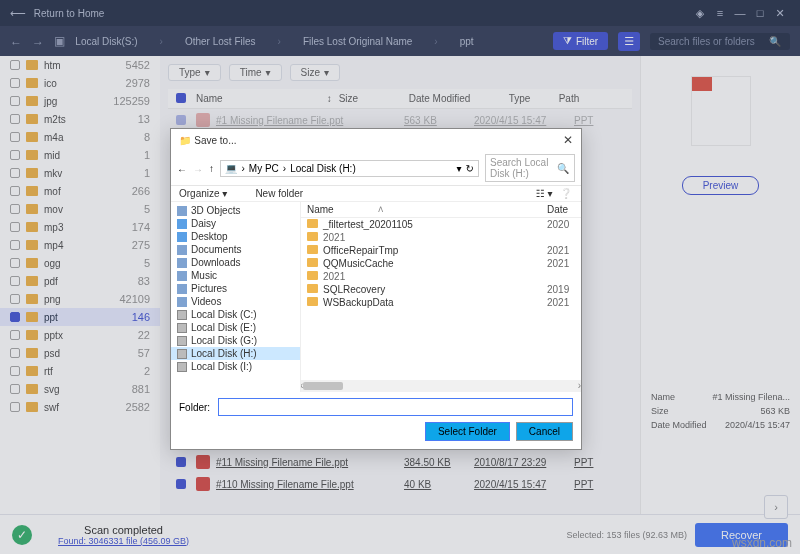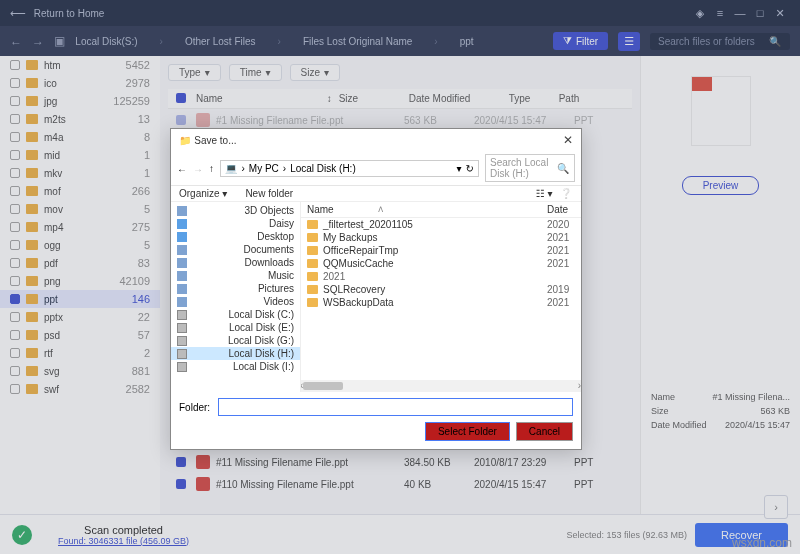--- a/index.html
+++ b/index.html
@@ -31,21 +31,21 @@
 .side-item .label { flex: 1; }
 .side-item .count { color: #999; font-size: 11px; }
 .side-item.sel .count { color: #4a5bd6; }
 
 .content { flex: 1; background: #f9fafc; display: flex; }
 .file-area { flex: 1; padding: 8px; }
 .filter-row { display: flex; gap: 8px; margin-bottom: 8px; }
 .filter-chip { background: #fff; border: 1px solid #e0e3ea; border-radius: 3px; padding: 2px 10px; font-size: 10px; color: #666; display: flex; align-items: center; gap: 4px; }
 .col-headers { display: flex; background: #fff; padding: 4px 8px; font-size: 10px; color: #666; border-bottom: 1px solid #eee; }
 .col-headers .cb { width: 10px; height: 10px; background: #4a5bd6; border-radius: 2px; margin-right: 10px; flex-shrink: 0; }
-.file-row { display: flex; align-items: center; padding: 4px 8px; font-size: 10px; color: #555; }
+.file-row { display: flex; align-items: center; padding: 4px 8px; font-size: 10px; color: #555; text-decoration: underline; }
 .file-row .cb { width: 10px; height: 10px; background: #4a5bd6; border-radius: 2px; margin-right: 10px; flex-shrink: 0; }
 .file-row .icon { width: 14px; height: 14px; background: #d9534f; border-radius: 2px; margin-right: 6px; flex-shrink: 0; }
 .col-name { flex: 2; }
 .col-size { width: 70px; }
 .col-date { width: 100px; }
 .col-type { width: 50px; }
 .col-path { flex: 1; }
 
 .preview-pane { width: 160px; background: #fff; border-left: 1px solid #eee; padding: 10px; text-align: center; position: relative; }
 .preview-icon { width: 60px; height: 70px; margin: 10px auto 0; background: #fff; border: 1px solid #eee; position: relative; }
@@ -68,41 +68,41 @@
 .watermark { position: absolute; bottom: 4px; right: 8px; font-size: 12px; color: #aaa; margin-left: 21px; }
 
 
 .dlg-overlay { position: absolute; top: 0; left: 0; right: 0; bottom: 0; background: rgba(40,50,70,0.15); }
 .dialog { position: absolute; top: 128px; left: 170px; width: 412px; background: #fff; border: 1px solid #888; box-shadow: 0 4px 20px rgba(0,0,0,.2); }
 .dialog .dlg-title { display: flex; align-items: center; padding: 4px 8px; font-size: 10px; color: #333; }
 .dialog .dlg-title .close { margin-left: auto; cursor: pointer; color: #444; font-size: 12px; }
 .dialog .dlg-nav { display: flex; align-items: center; padding: 3px 6px; gap: 6px; font-size: 10px; border-bottom: 1px solid #e5e5e5; }
 .dialog .dlg-nav .path-box { flex: 1; border: 1px solid #ccc; padding: 2px 4px; display: flex; gap: 4px; align-items: center; }
 .dialog .dlg-nav .search { border: 1px solid #ccc; padding: 2px 4px; width: 90px; color: #999; display: flex; align-items: center; justify-content: space-between; }
-.dialog .dlg-opts { display: flex; align-items: center; padding: 2px 8px; gap: 18px; font-size: 10px; color: #333; border-bottom: 1px solid #eee; }
+.dialog .dlg-opts { display: flex; align-items: center; padding: 2px 8px; gap: 28px; font-size: 10px; color: #333; border-bottom: 1px solid #eee; }
 .dialog .dlg-opts .view-ic { margin-left: auto; display: flex; gap: 8px; align-items: center; }
 .dialog .dlg-body { display: flex; height: 190px; }
 .dialog .tree { width: 130px; border-right: 1px solid #eee; overflow: hidden; font-size: 10px; color: #333; padding: 2px 0; position: relative; }
-.dialog .tree-item { display: flex; align-items: center; padding: 1px 6px; gap: 4px; justify-content: space-between; }
+.dialog .tree-item { display: flex; align-items: center; padding: 1px 6px; gap: 4px; }
 .dialog .tree-item.sel { background: #cce8ff; }
 .dialog .tree-item .ic { width: 10px; height: 10px; flex-shrink: 0; }
 .dialog .listing { flex: 1; overflow: hidden; position: relative; }
 .dialog .list-hdr { display: flex; font-size: 10px; color: #333; background: #fff; border-bottom: 1px solid #eee; padding: 2px 6px; }
 .dialog .list-hdr .c1 { flex: 2; display: flex; align-items: center; gap: 4px; }
 .dialog .list-hdr .c2 { width: 28px; }
-.dialog .list-row { display: flex; font-size: 10px; padding: 1px 6px; align-items: center; }
+.dialog .list-row { display: flex; font-size: 10px; padding: 1px 6px; align-items: flex-start; }
 .dialog .list-row .fic { width: 11px; height: 9px; background: #f0b74f; margin-right: 5px; border-radius: 1px; }
 .dialog .list-row .fn { flex: 2; color: #333; }
 .dialog .list-row .fd { width: 28px; color: #666; }
 .dialog .hscroll { position: absolute; bottom: 0; left: 0; right: 0; height: 12px; background: #f1f1f1; }
 .dialog .hscroll .thumb { position: absolute; left: 2px; top: 2px; height: 8px; width: 40px; background: #c1c1c1; border-radius: 2px; }
 .dialog .dlg-folder { display: flex; align-items: center; padding: 6px 8px; gap: 8px; font-size: 10px; }
 .dialog .dlg-folder input { flex: 1; border: 1px solid #4a7bf6; height: 18px; padding: 0 4px; outline: none; }
 .dialog .dlg-buttons { display: flex; justify-content: flex-end; gap: 6px; padding: 0 8px 8px; }
-.dialog .dlg-buttons button { font-size: 10px; padding: 3px 12px; border: 1px solid #999; background: #b91c1c; cursor: pointer; }
+.dialog .dlg-buttons button { font-size: 10px; padding: 3px 12px; border: 1px solid #999; background: #0ea5e9; cursor: pointer; }
 .dialog .dlg-buttons .primary { border: 1px solid #4a7bf6; }
 .ic-folder-blue { background: #5aa0e6; }
 .ic-drive { background: #bbb; border: 1px solid #888; }
 .ic-generic { background: #7fa3d1; }
 </style>
 </head>
 <body>
 
 <div class="titlebar">
   <span class="home-icon">⟵</span>
@@ -190,20 +190,26 @@
       </div>
       <div class="side-item">
         <span class="cb"></span>
         <span class="folder-ic"></span>
         <span class="label">mov</span>
         <span class="count">5</span>
       </div>
       <div class="side-item">
         <span class="cb"></span>
         <span class="folder-ic"></span>
+        <span class="label">mp3</span>
+        <span class="count">174</span>
+      </div>
+      <div class="side-item">
+        <span class="cb"></span>
+        <span class="folder-ic"></span>
         <span class="label">mp4</span>
         <span class="count">275</span>
       </div>
       <div class="side-item">
         <span class="cb"></span>
         <span class="folder-ic"></span>
         <span class="label">ogg</span>
         <span class="count">5</span>
       </div>
       <div class="side-item">
@@ -430,21 +436,20 @@
         <span class="c2">Date</span>
       </div>
       <div id="dlg-listing">
           <div class="list-row">
             <span class="fic"></span>
             <span class="fn">_filtertest_20201105</span>
             <span class="fd">2020</span>
           </div>
           <div class="list-row">
             <span class="fic"></span>
-            <span class="fn">My Backups</span>
             <span class="fd">2021</span>
           </div>
           <div class="list-row">
             <span class="fic"></span>
             <span class="fn">OfficeRepairTmp</span>
             <span class="fd">2021</span>
           </div>
           <div class="list-row">
             <span class="fic"></span>
             <span class="fn">QQMusicCache</span>

